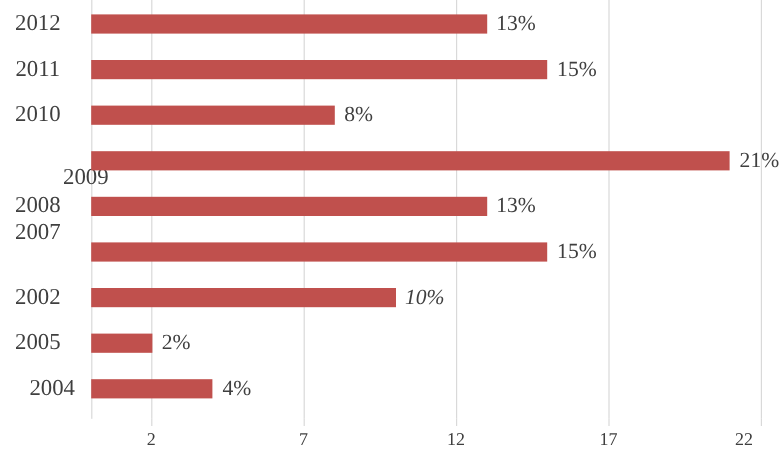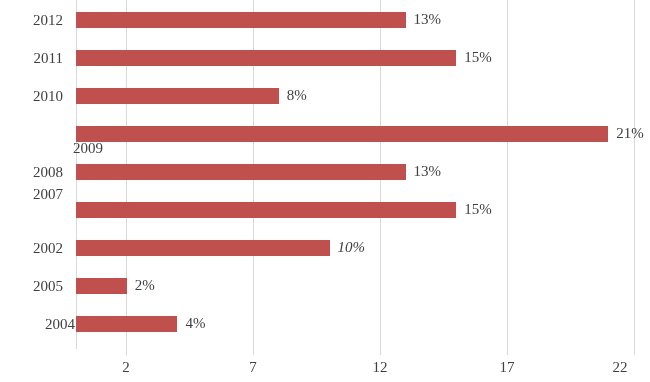--- a/index.html
+++ b/index.html
@@ -66,33 +66,33 @@
   .bar {
     position: absolute;
     left: 0;
     top: 11px;
     height: 16px;
     background: #c0504d;
   }
   .bar-label {
     position: absolute;
     top: 8px;
-    font-size: 15px;
+    font-size: 18px;
     color: #3f3f3f;
     white-space: nowrap;
     line-height: 20px;
   }
 
   
   .cat-label {
     position: absolute;
     left: 0;
     width: 63px;
-    text-align: right;
-    font-size: 15px;
+    text-align: center;
+    font-size: 19px;
     color: #3f3f3f;
     line-height: 20px;
   }
 
   
   .axis-tick-label {
     position: absolute;
     top: 358px;
     font-size: 15px;
     color: #3f3f3f;

